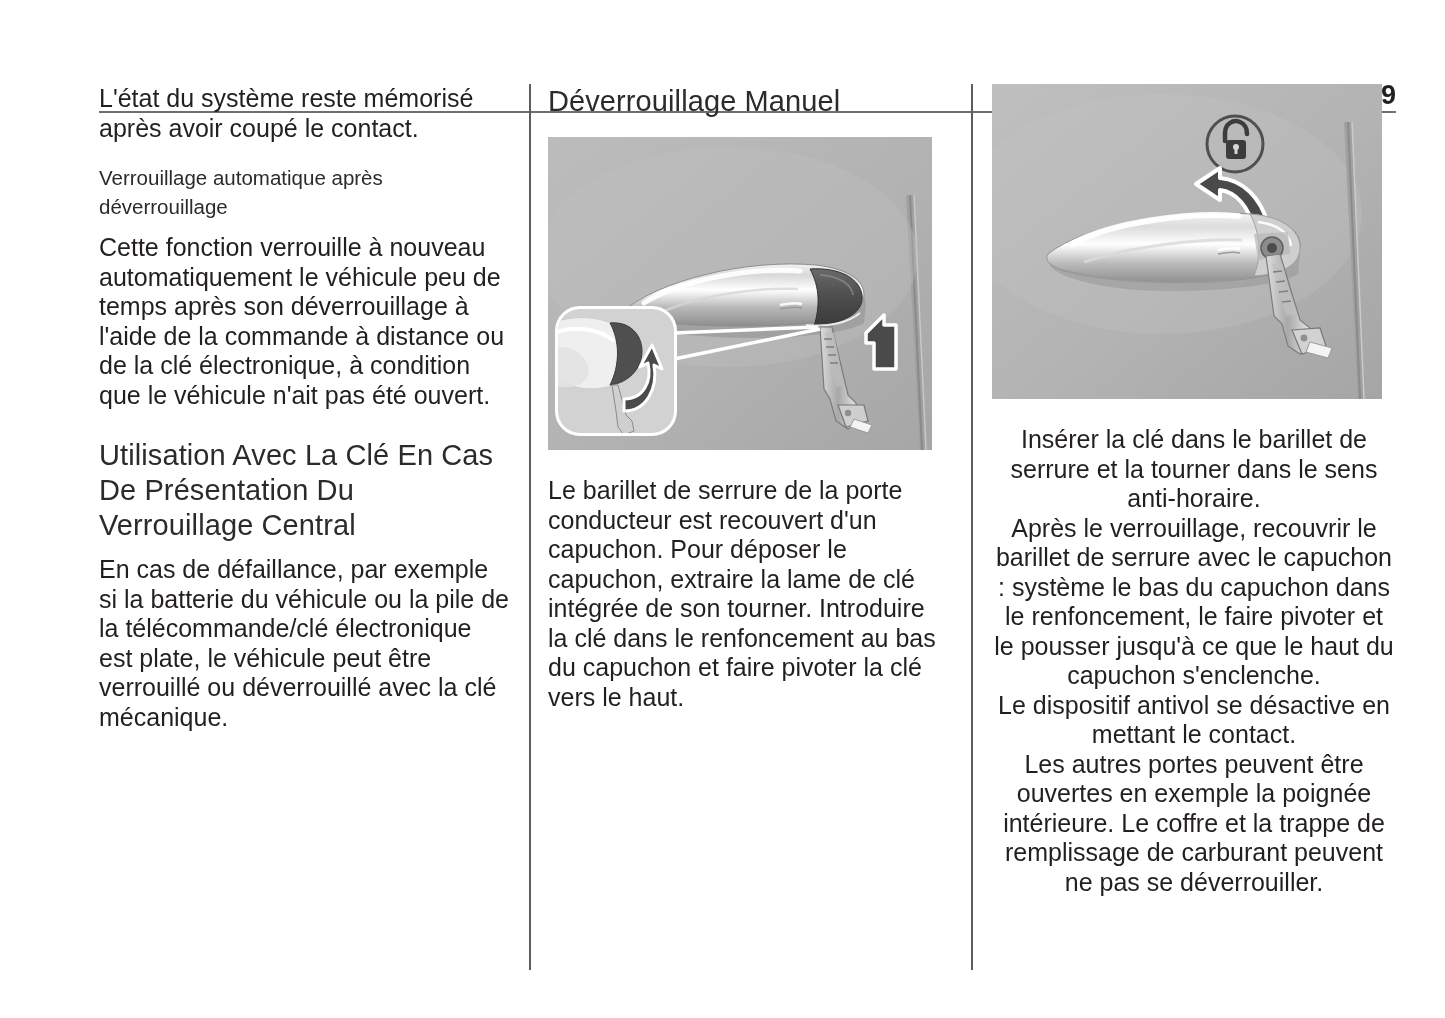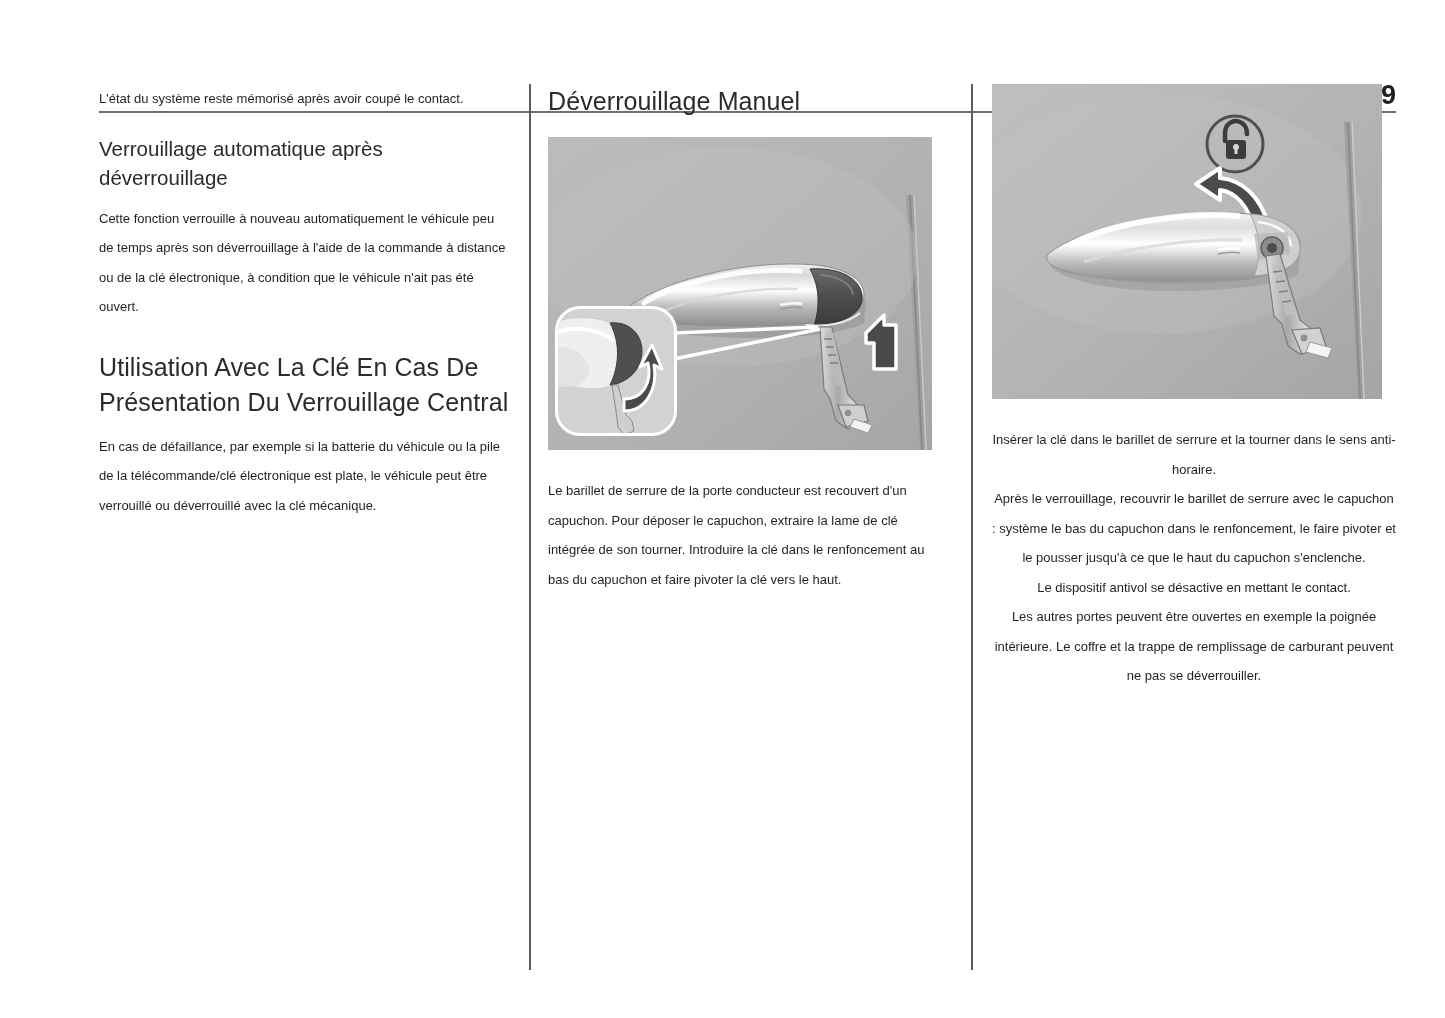--- a/index.html
+++ b/index.html
@@ -81,36 +81,36 @@
   
   .column {
     position: absolute;
     top: 84px;
   }
   .col-left   { left: 99px;  width: 410px; }
   .col-mid    { left: 548px; width: 400px; }
   .col-right  { left: 992px; width: 404px; text-align: center; }
 
   h1.sect-title {
-    font-size: 25px;
+    font-size: 29px;
     font-weight: normal;
     line-height: 35px;
     margin: 0 0 12px 0;
     color: #2b2b2b;
     letter-spacing: 0.1px;
   }
   h2.sub-title {
     font-size: 20.5px;
     font-weight: normal;
     line-height: 29px;
     margin: 0 0 12px 0;
     color: #2b2b2b;
   }
   p.body-text {
-    font-size: 13px;
+    font-size: 25px;
     line-height: 29.5px;
     margin: 0;
     color: #231f20;
   }
   .gap-lg { height: 28px; }
   .gap-md { height: 20px; }
 
   
   .figure {
     background: #b3b3b3;

